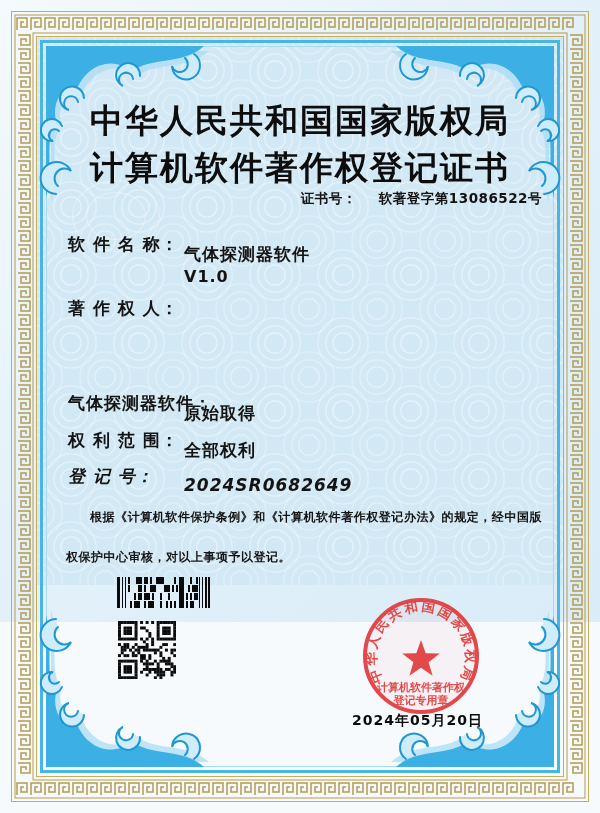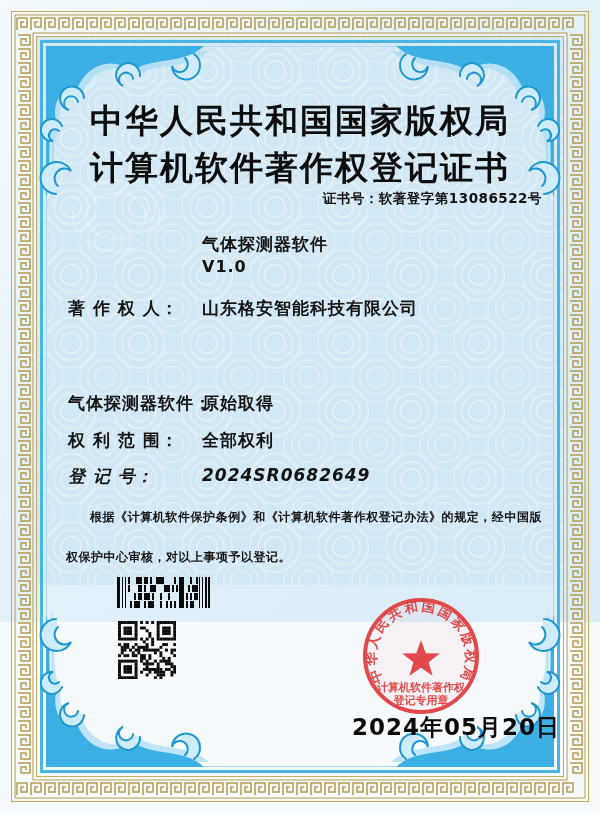--- a/index.html
+++ b/index.html
@@ -28,37 +28,37 @@
   }
   .frame-svg{position:absolute;left:0;top:0;}
   .emblem-wm{position:absolute;left:66px;top:178px;width:100px;height:80px;opacity:.45;}
   .emblem-wm .ring{position:absolute;border:1.5px solid rgba(255,255,255,.8);border-radius:50%;}
   .r1{left:6px;top:2px;width:86px;height:70px;}
   .r2{left:20px;top:14px;width:58px;height:46px;}
 
   .txt{position:absolute;color:#141414;font-weight:700;}
   .title-block{left:0;right:0;top:97px;text-align:center;font-size:33px;line-height:47px;letter-spacing:2px;color:#0d0d0d;}
   .cert-no{top:190px;right:58px;font-size:13.5px;letter-spacing:.5px;}
-  .cert-no .lbl{margin-right:0;}
+  .cert-no .lbl{margin-right:22px;}
   .field-label{left:68px;font-size:17px;letter-spacing:1px;}
-  .field-value{left:202px;font-size:17px;letter-spacing:1px;}
+  .field-value{left:184px;font-size:17px;letter-spacing:1px;margin-top:10px;}
   .row-name{top:233px;}
   .row-ver{top:257px;font-size:16px;text-align:center;}
   .row-owner{top:297px;}
   .row-method{top:392px;}
   .row-scope{top:429px;}
   .row-regno{top:465px;font-style:italic;}
   .statement{
     left:66px;top:497px;width:476px;
     font-size:12px;line-height:40px;text-indent:2em;text-align:justify;letter-spacing:.5px;
   }
   .barcode{position:absolute;left:117px;top:577px;}
   .qrcode{position:absolute;left:118px;top:621px;}
   .stamp{position:absolute;left:357px;top:596px;opacity:.92;}
-  .issue-date{left:352px;top:712px;font-size:23px;letter-spacing:1px;color:#0b0b0b;}
+  .issue-date{left:352px;top:712px;font-size:14px;letter-spacing:1px;color:#0b0b0b;}
 </style>
 </head>
 <body>
 
 <div class="page">
 
   <div class="paper"></div>
 
   <svg class="frame-svg" id="frame" width="600" height="813" viewBox="0 0 600 813">
       <rect x="11.5" y="11.5" width="577" height="790" fill="none" stroke="#c9ac59" stroke-width="1"></rect>
@@ -298,25 +298,25 @@
 
   <div class="txt title-block">
     <div>中华人民共和国国家版权局</div>
     <div>计算机软件著作权登记证书</div>
   </div>
 
   <div class="txt cert-no">
     <span class="lbl">证书号：</span><span>软著登字第13086522号</span>
   </div>
 
+  <div class="txt field-label row-name">软 件 名 称：</div>
   <div class="txt field-value row-name">气体探测器软件</div>
   <div class="txt field-value row-ver">V1.0</div>
 
   <div class="txt field-label row-owner">著 作 权 人：</div>
-  <div class="txt field-value row-owner">山东格安智能科技有限公司</div>
 
   <div class="txt field-label row-method">气体探测器软件：</div>
   <div class="txt field-value row-method">原始取得</div>
 
   <div class="txt field-label row-scope">权 利 范 围：</div>
   <div class="txt field-value row-scope">全部权利</div>
 
   <div class="txt field-label row-regno">登  记  号：</div>
   <div class="txt field-value row-regno">2024SR0682649</div>
 

